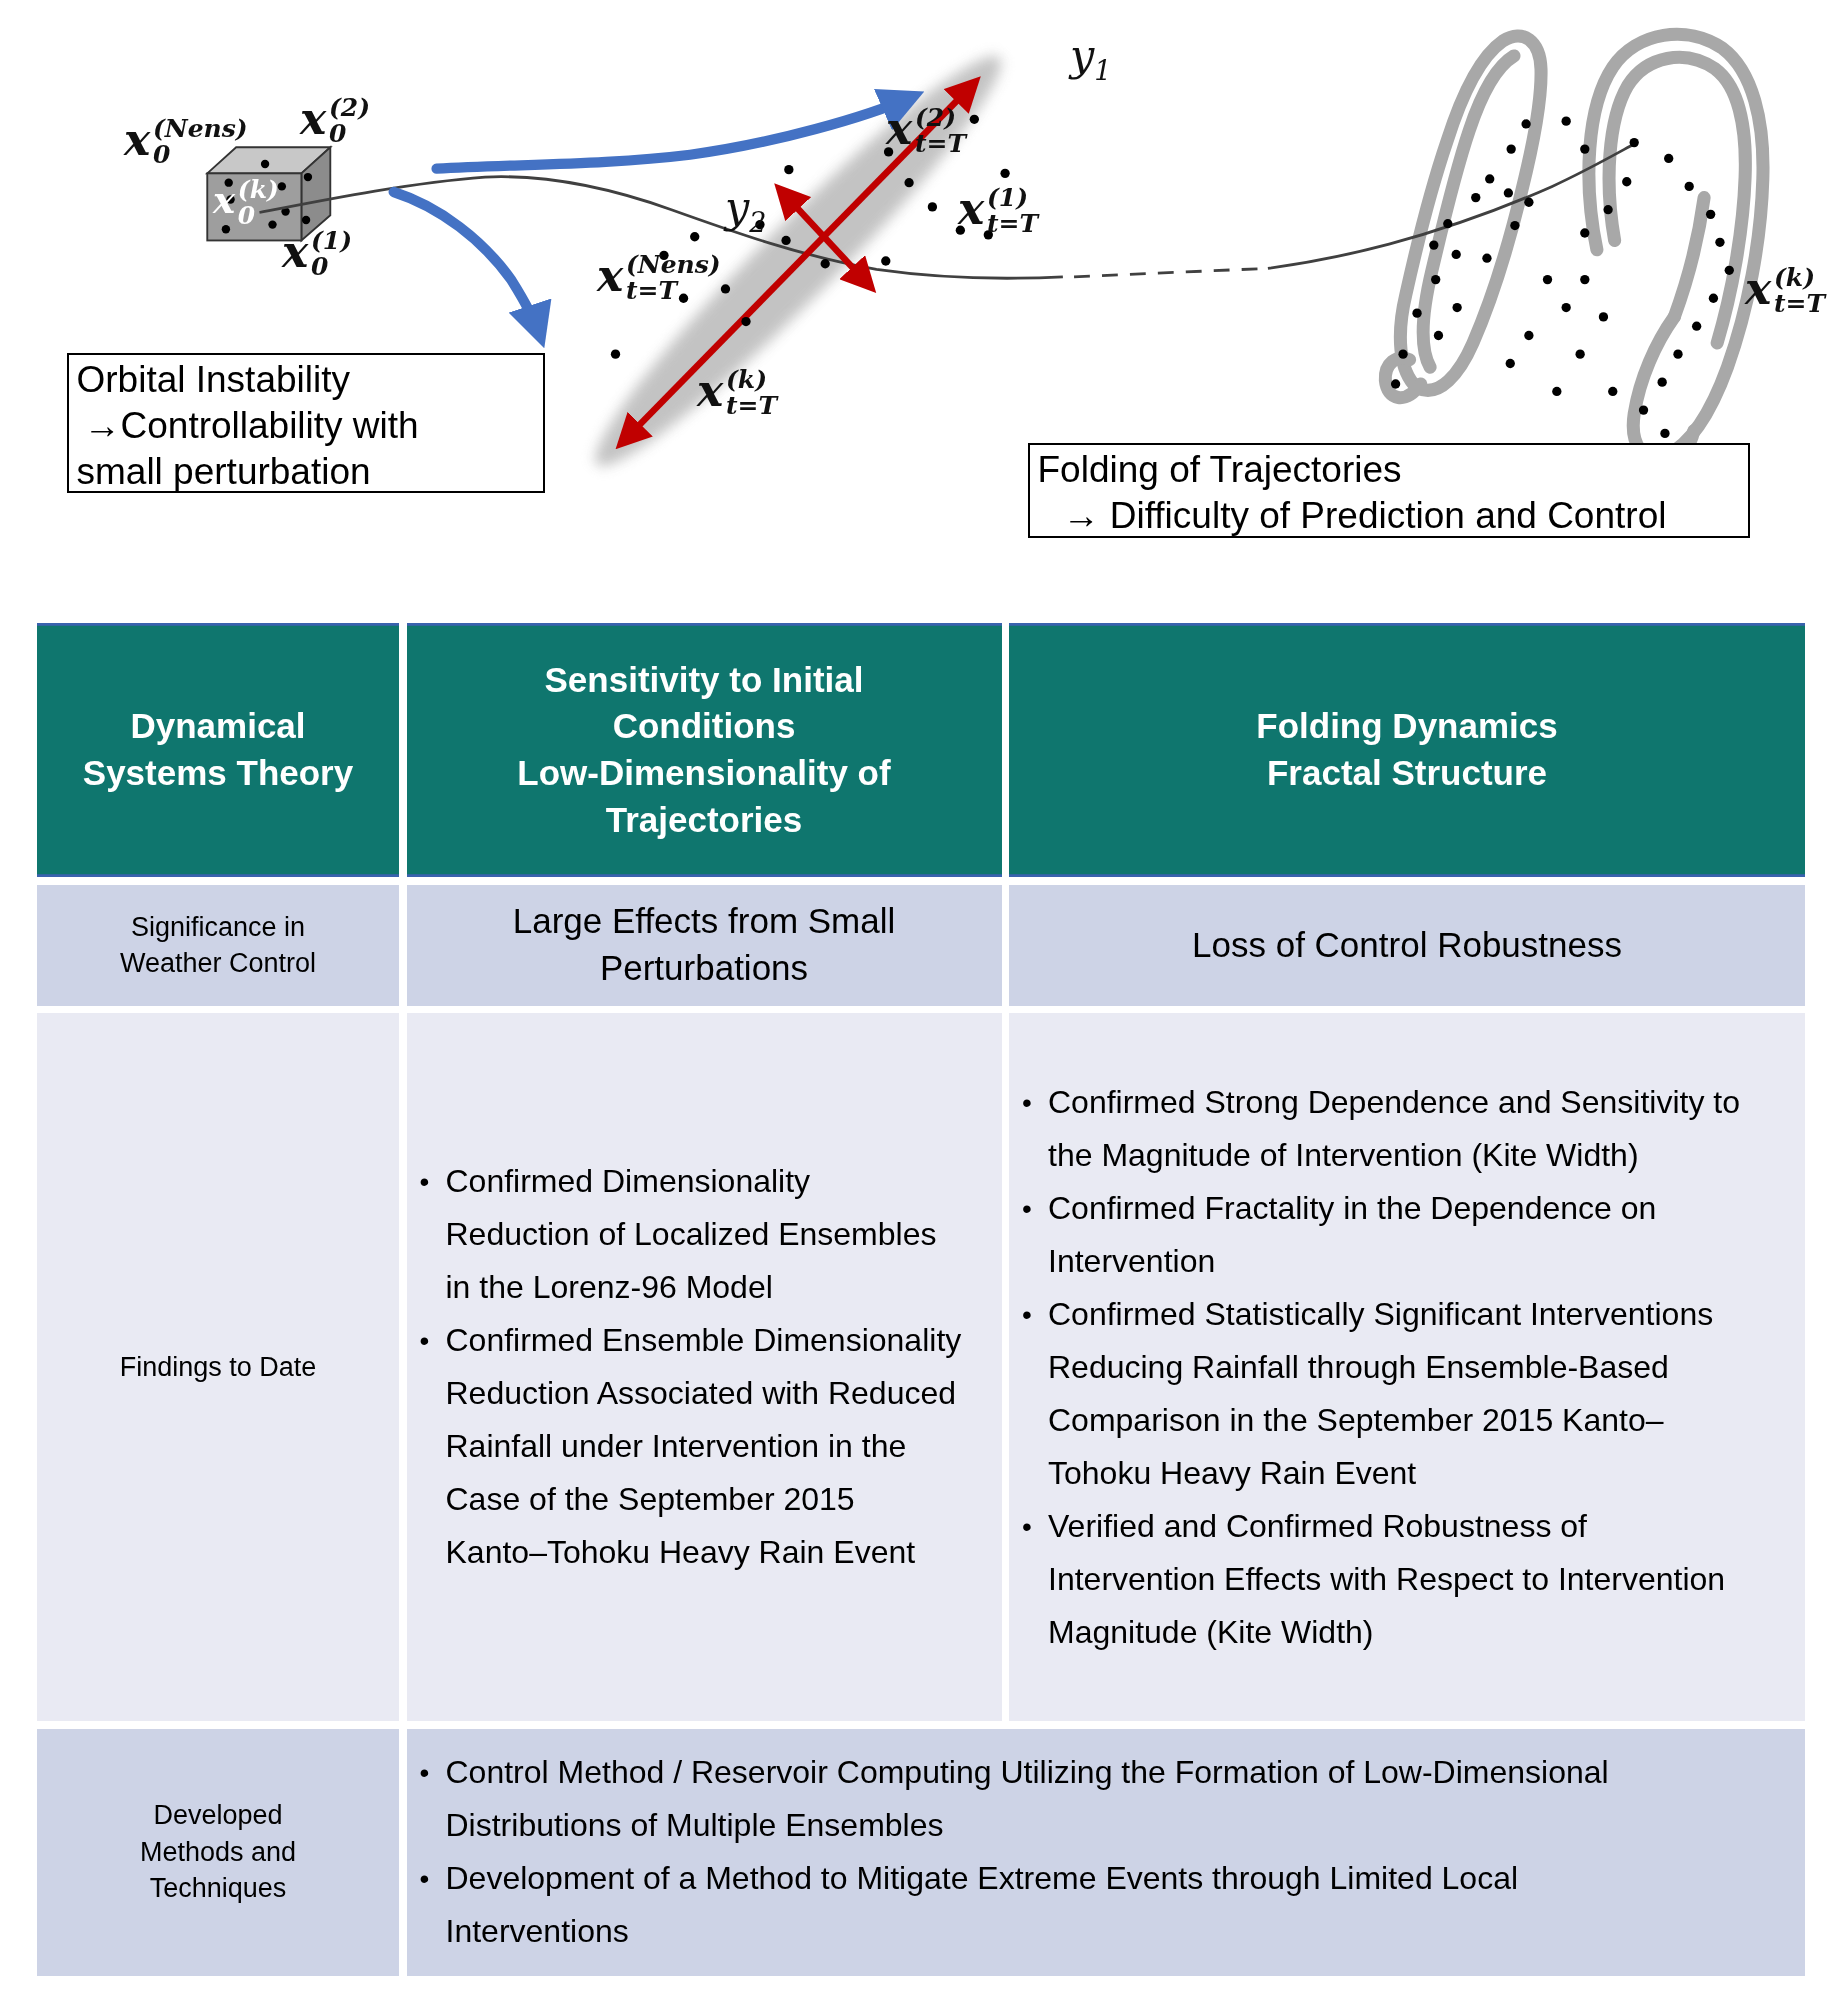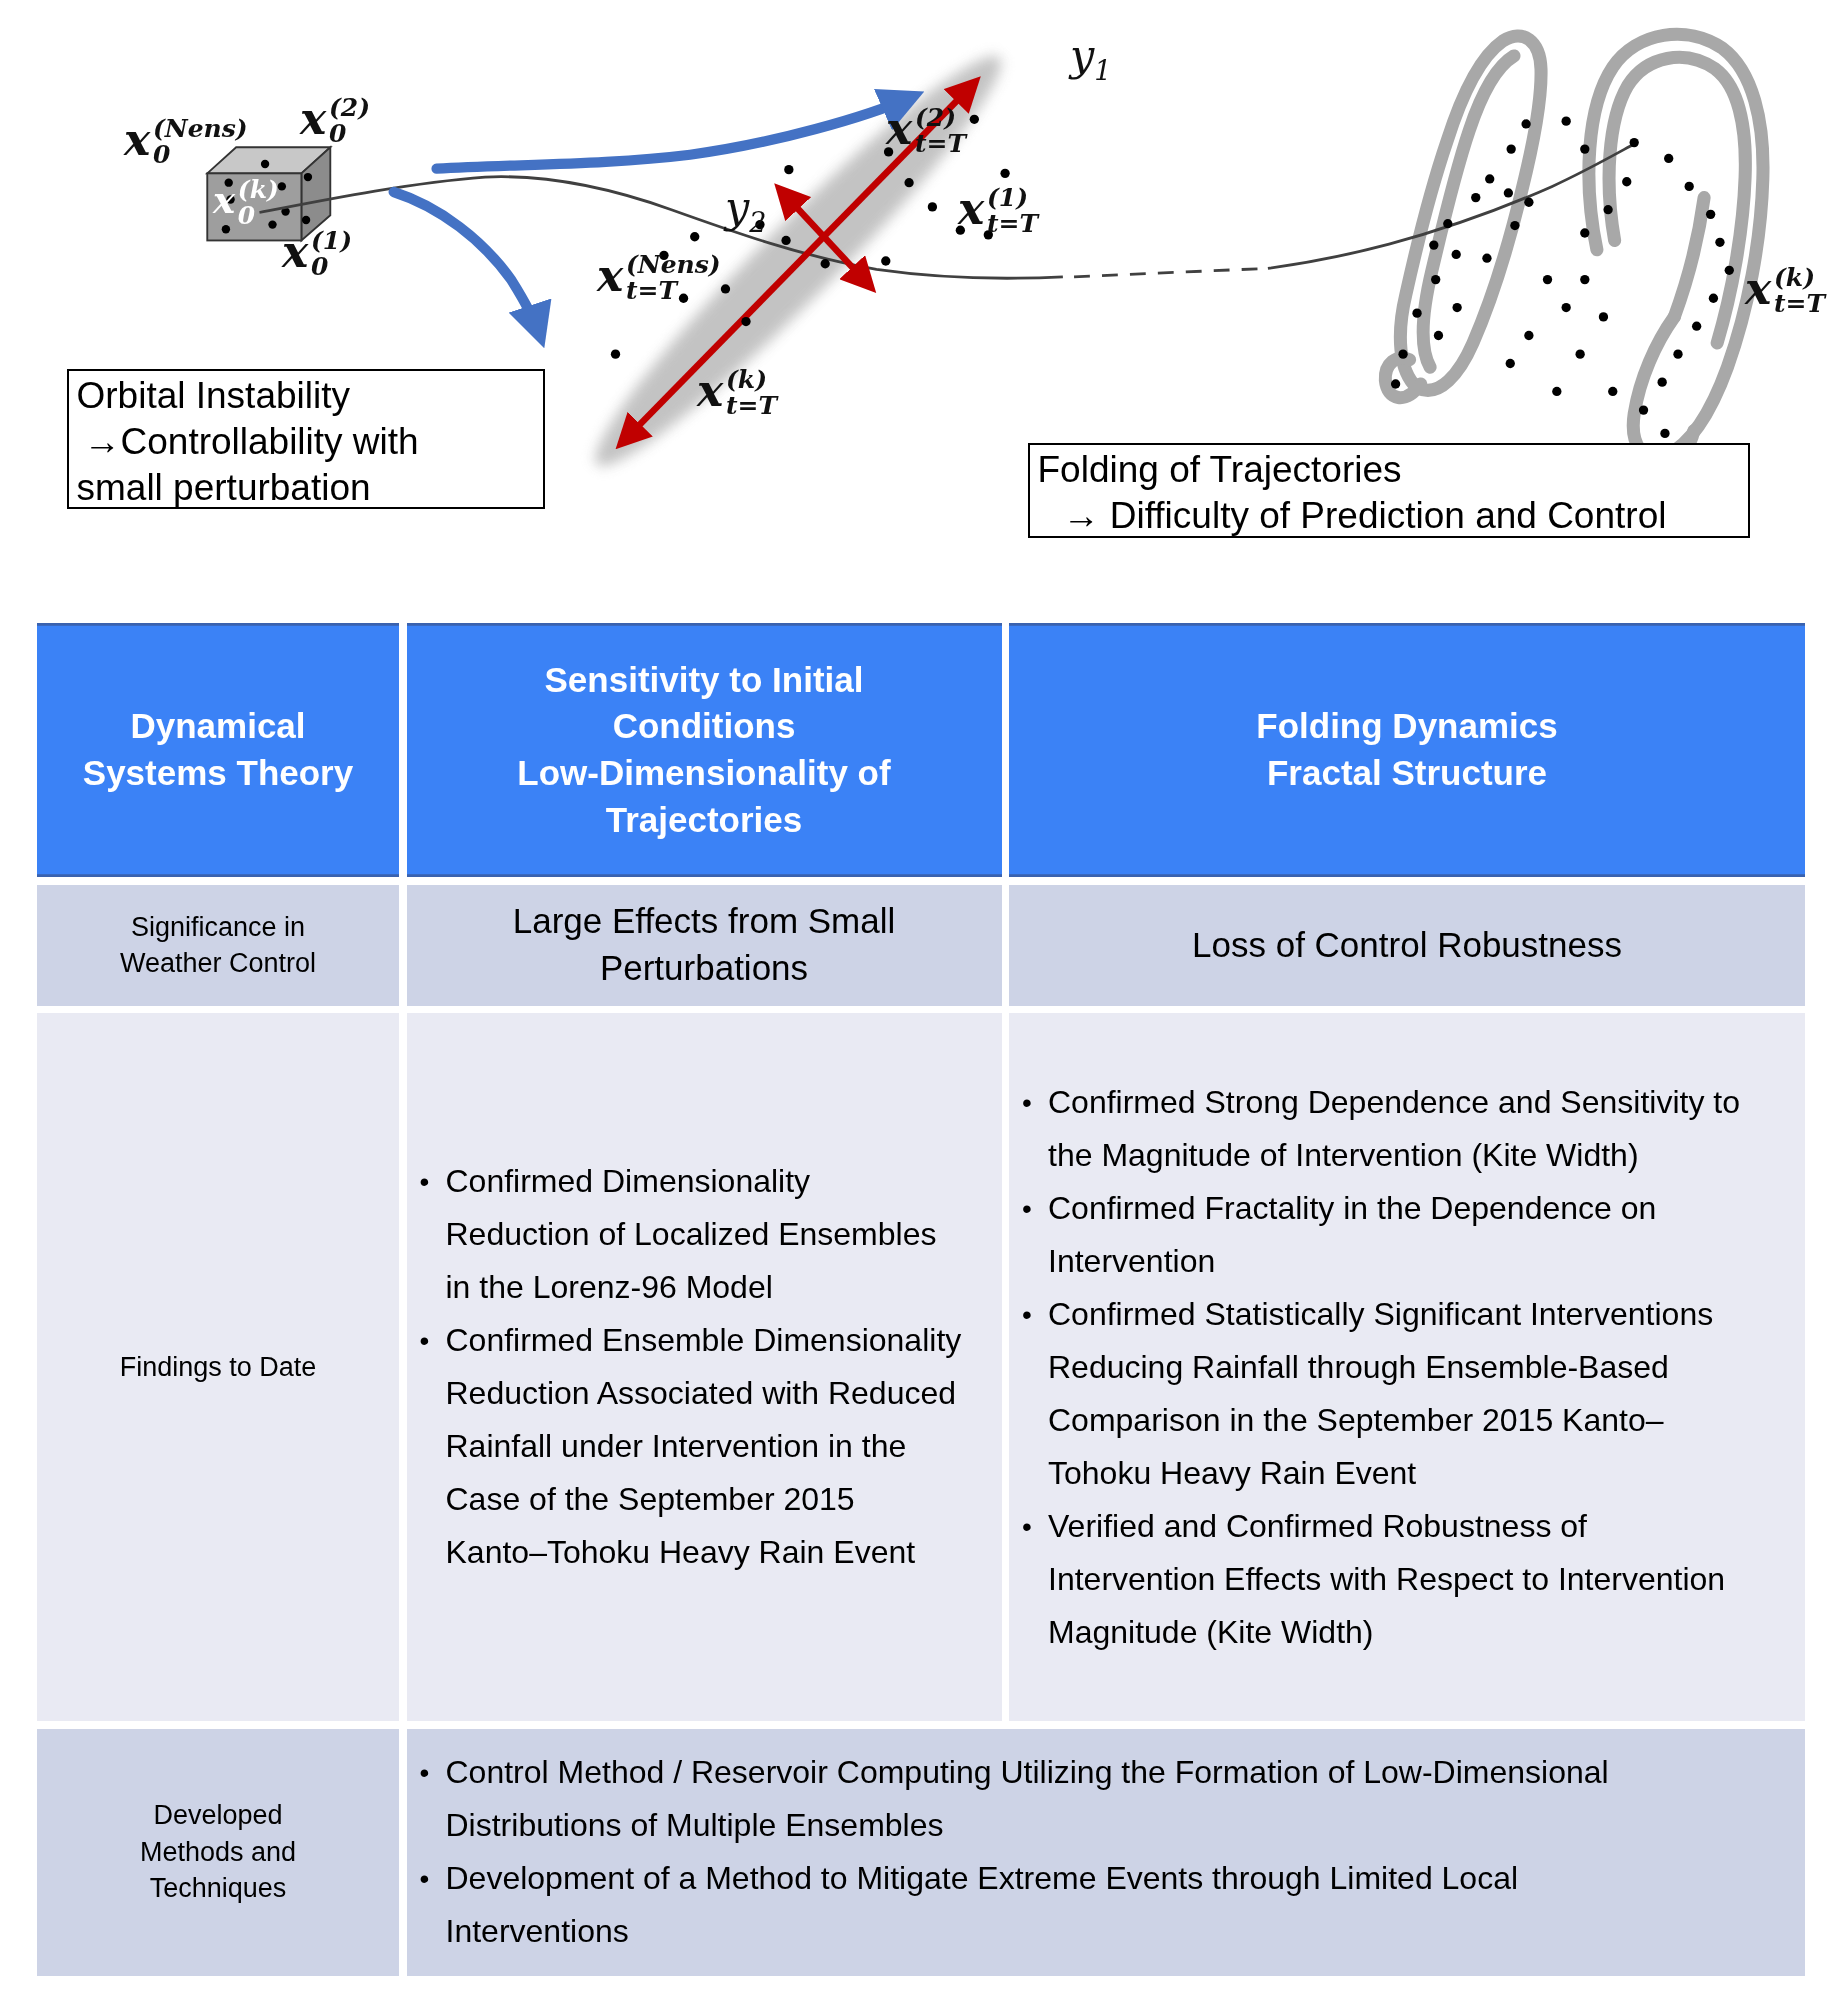--- a/index.html
+++ b/index.html
@@ -20,21 +20,21 @@
   .ylabel .ysub{font-size:27px;}
   .annot{position:absolute;background:#fff;border:2.8px solid #000;box-sizing:border-box;
          font-size:37px;line-height:46px;padding:1.9px 7.5px;color:#000;}
   .annot .ind1{margin-left:7px;}
   .annot .ind2{margin-left:25px;}
   
   #matrix{position:absolute;left:37px;top:623px;width:1768px;
           display:grid;grid-template-columns:362px 595px 796px;
           grid-template-rows:254px 121px 708px 247px;gap:7.5px;background:#fff;}
   .cell{box-sizing:border-box;display:flex;flex-direction:column;justify-content:center;}
-  .head{background:#3b82f6;color:#fff;font-weight:bold;font-size:35px;line-height:1.33;
+  .head{background:#0f766e;color:#fff;font-weight:bold;font-size:35px;line-height:1.33;
         text-align:center;box-shadow:inset 0 2.8px 0 #3a62ae, inset 0 -2.8px 0 #3a62ae;}
   .band{background:#CDD3E6;}
   .lite{background:#E9EAF3;}
   .rowlabel{font-size:27px;line-height:1.35;text-align:center;}
   .centertext{font-size:35px;line-height:1.33;text-align:center;}
   .bullets{justify-content:center;padding:9.3px 0;}
   ul.blist{list-style:none;margin:0;padding:0;font-size:32px;line-height:53px;}
   ul.blist li{display:flex;align-items:flex-start;}
   .bdot{width:39px;flex:0 0 39px;text-align:left;padding-left:13px;box-sizing:border-box;font-size:28px;}
   .btxt{flex:1;}
@@ -237,21 +237,21 @@
           <span class="msub">t=T</span>
         </span>
     </div>
     <div class="ylabel" style="left:1070px;top:34px">
       <span>y</span><sub class="ysub">1</sub>
     </div>
     <div class="ylabel" style="left:725px;top:186px">
       <span>y</span><sub class="ysub">2</sub>
     </div>
 
-    <div class="annot" style="left:67px;top:369px;width:478px;height:140px">
+    <div class="annot" style="left:67px;top:353px;width:478px;height:140px">
       <div>Orbital Instability</div>
       <div class="ind1">→Controllability with</div>
       <div>small perturbation</div>
     </div>
     <div class="annot" style="left:1028px;top:443px;width:722px;height:95px">
       <div>Folding of Trajectories</div>
       <div class="ind2">→ Difficulty of Prediction and Control</div>
     </div>
   </div>
 

